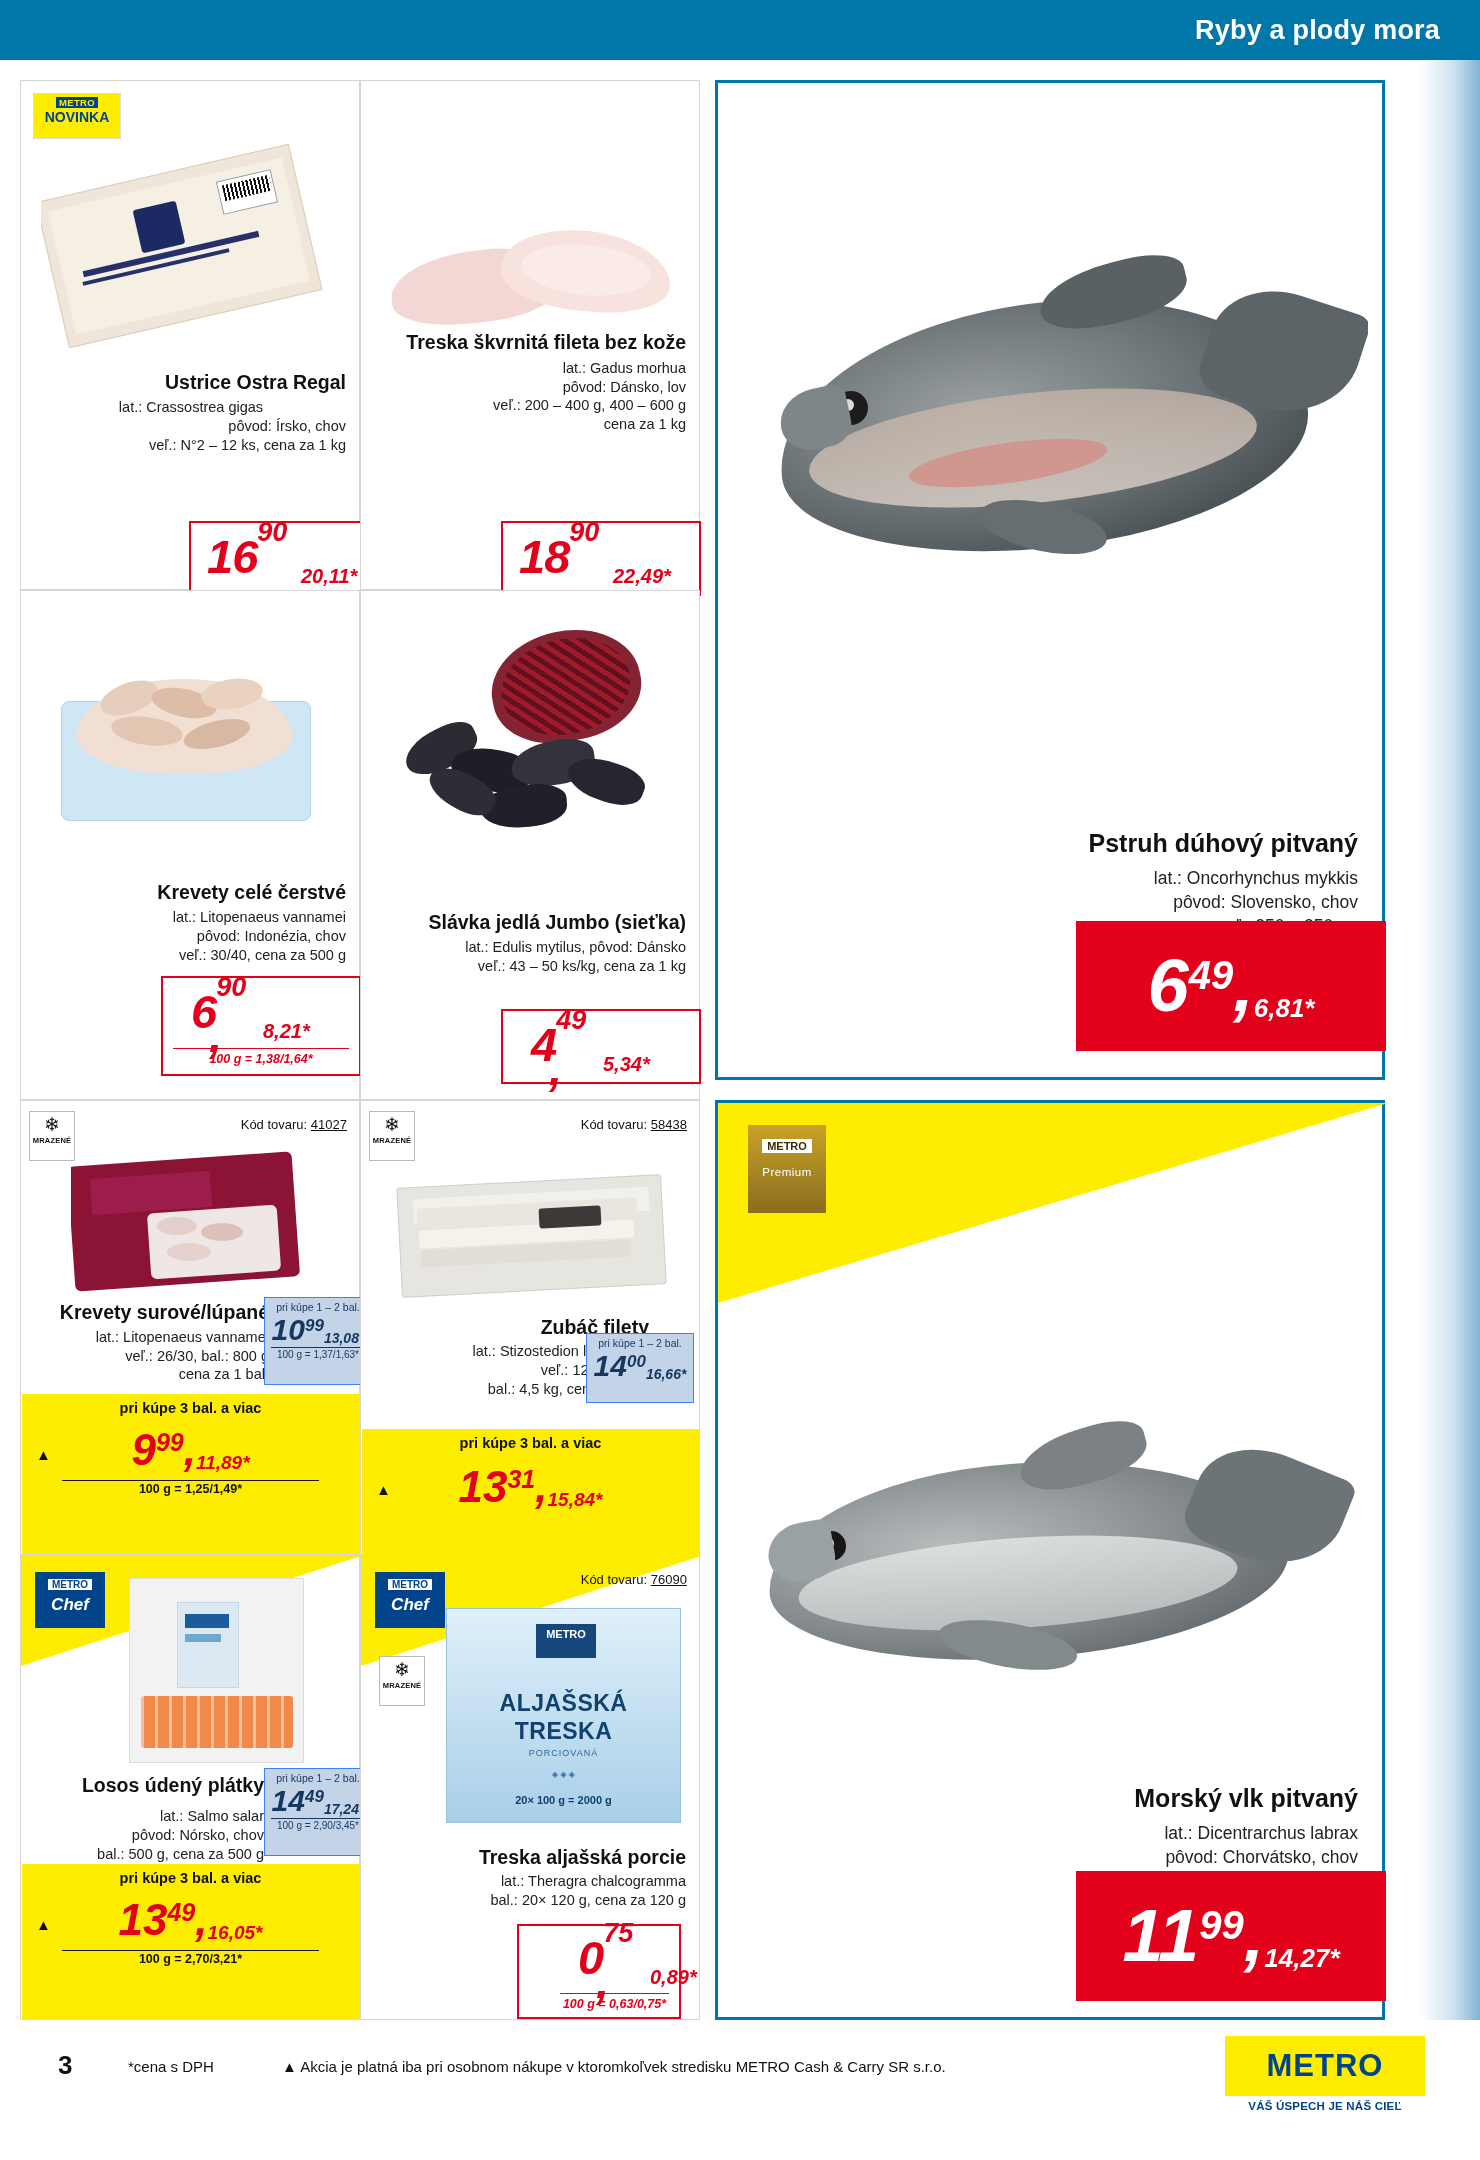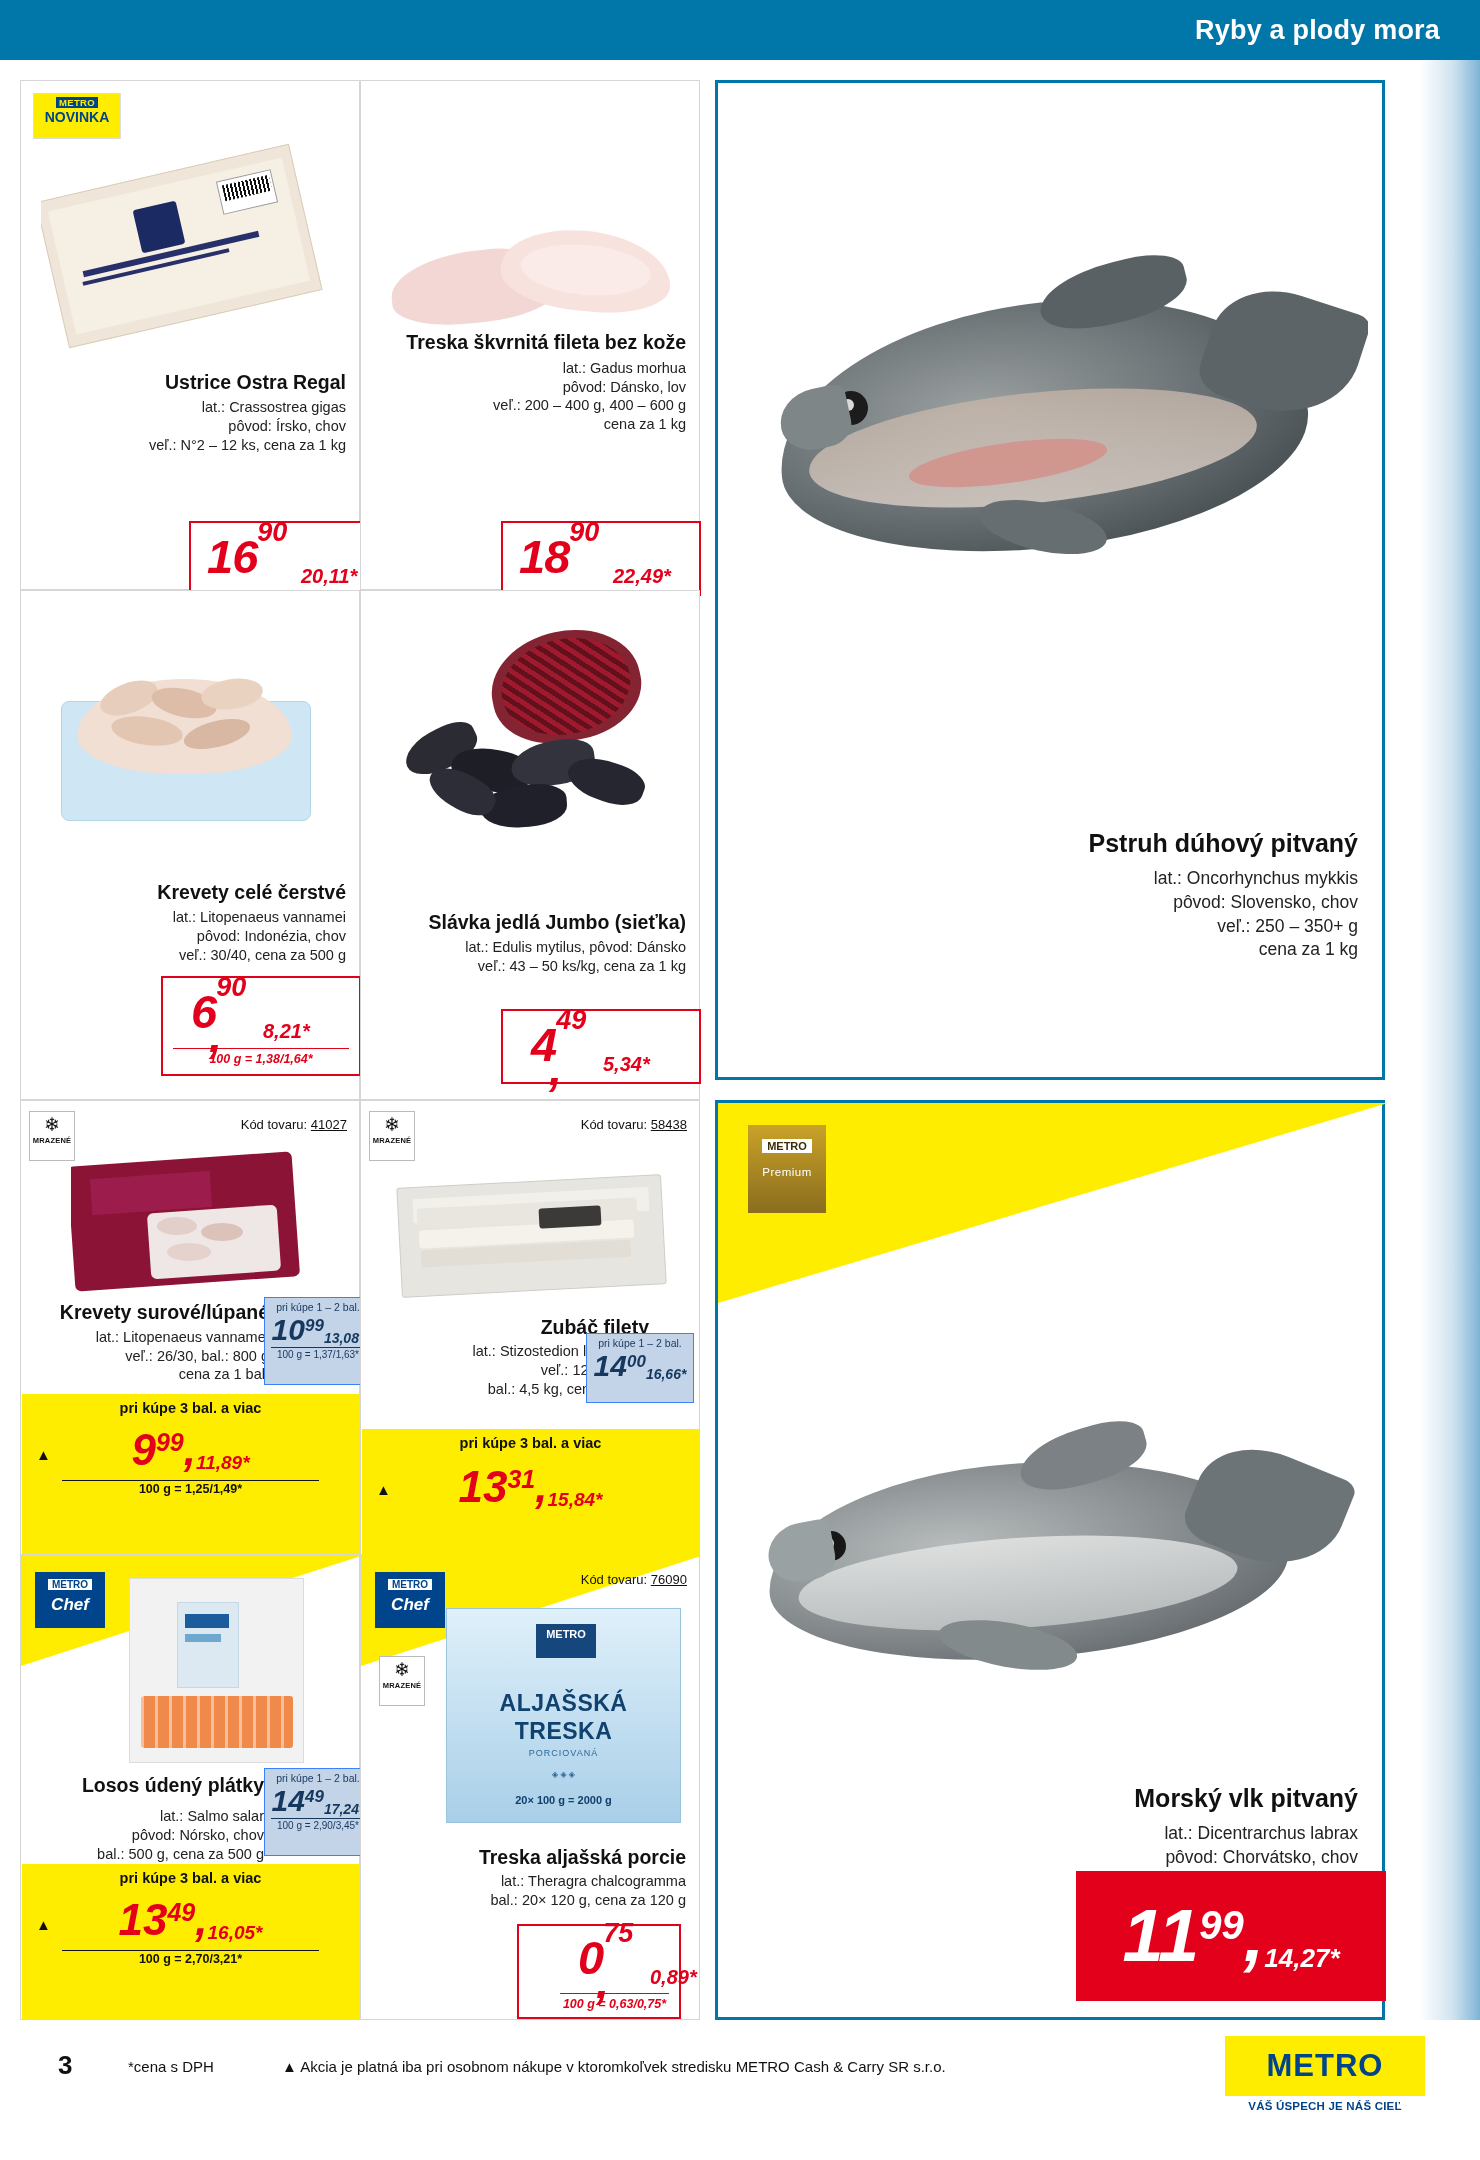--- a/index.html
+++ b/index.html
@@ -180,21 +180,21 @@
       <div style="position:absolute; left:40px; top:134px; width:150px; height:4px; background:#27306b; transform:rotate(-13deg);"></div>
     </div>
 
     <div class="novinka" style="left:12px; top:12px;">
       <div class="m"><span>METRO</span></div>
       <div class="n">NOVINKA</div>
     </div>
 
     <div class="txt-block" style="left:15px; top:290px; width:310px;">
       <div class="pname">Ustrice Ostra Regal</div>
-      <div class="pdesc" style="margin-top:5px;">lat.: Crassostrea gigas</div>
+      <div class="pdesc" style="margin-top:5px;text-align:center;">lat.: Crassostrea gigas</div>
       <div class="pdesc">pôvod: Írsko, chov</div>
       <div class="pdesc">veľ.: N°2 – 12 ks, cena za 1 kg</div>
     </div>
 
     <div class="pricebox" style="left:140px; top:440px; width:200px; height:75px;margin-left:28px;">
       <div class="inner">
         <div class="price-main" style="left:16px; top:10px;">
           <span class="p-int">16</span><span class="p-dec">90</span>
         </div>
         <div class="p-comma" style="position:absolute; left:58px; top:30px; color:#e2001a; font-style:italic; font-weight:bold;">,</div>
@@ -472,20 +472,25 @@
     </div>
 
     <div class="hero-title" style="left:30px; top:745px; width:610px;">
       <div class="hero-name" style="line-height:1.25;">Pstruh dúhový pitvaný</div>
       <div class="hero-desc" style="margin-top:8px;">lat.: Oncorhynchus mykkis</div>
       <div class="hero-desc">pôvod: Slovensko, chov</div>
       <div class="hero-desc">veľ.: 250 – 350+ g</div>
       <div class="hero-desc">cena za 1 kg</div>
     </div>
 
+    <div class="hero-price" style="left:358px; top:838px; width:310px; height:130px;">
+      <div class="hp">
+        <span class="hp-int">6</span><span class="hp-dec">49</span><span class="hp-comma">,</span><span class="hp-old">6,81*</span>
+      </div>
+    </div>
   </div>
 
   <div class="hero-frame" style="left:715px; top:1040px; width:670px; height:920px;">
     <div style="position:absolute; left:0; top:0; width:670px; height:200px; background:#ffed00; clip-path:polygon(0 0, 100% 0, 0 100%);"></div>
     <div class="metropremium" style="left:30px; top:22px;">
       <div class="m1">METRO</div>
       <div class="m2">Premium</div>
     </div>
 
     <div class="art" style="left:20px; top:230px; width:630px; height:430px;">

